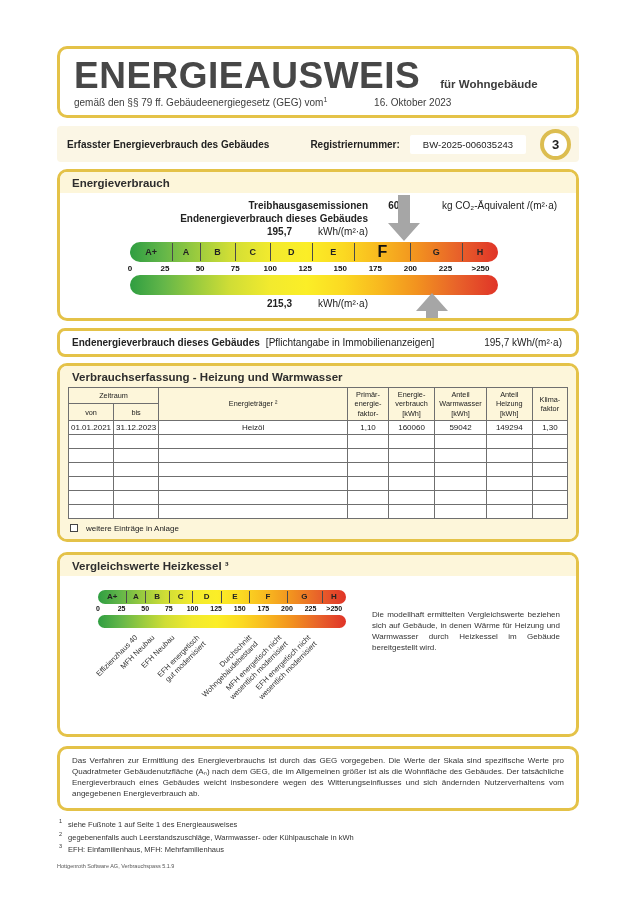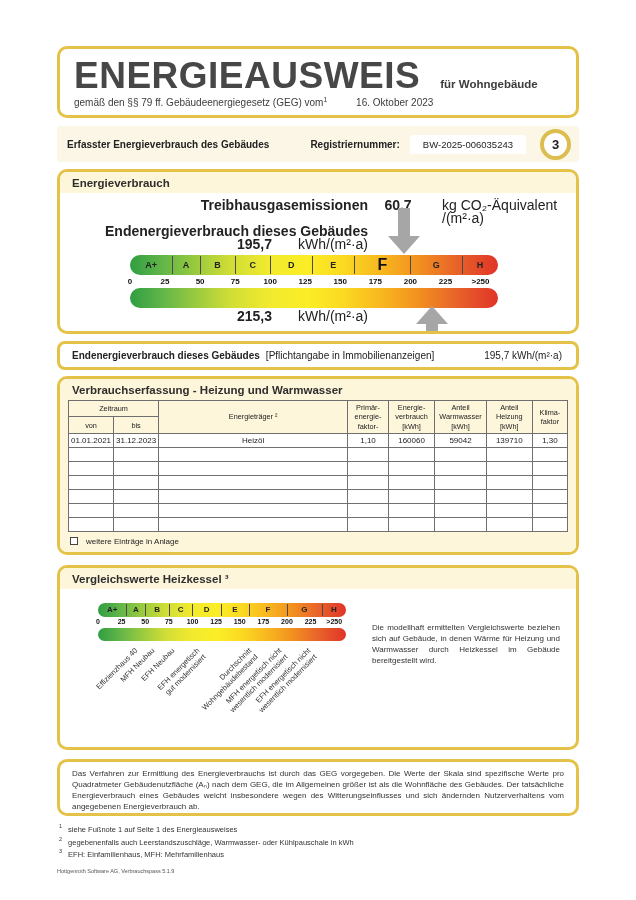--- a/index.html
+++ b/index.html
@@ -7,40 +7,40 @@
   body { position: relative; height: 900px; overflow: hidden; }
   .content { position: absolute; left: 57px; top: 46px; width: 522px; }
 
   
   .hdr-box { border: 3px solid #e4c248; border-radius: 10px; padding: 8px 14px 7px 14px; background:#fff; }
   .hdr-line1 { display: flex; align-items: baseline; }
   .hdr-title { font-size: 37px; font-weight: bold; color: #474747; letter-spacing: .5px; line-height: 1; }
   .hdr-sub { font-size: 11.5px; font-weight: bold; color: #3c3c3c; margin-left: 20px; }
   .hdr-law { font-size: 10px; color: #3c3c3c; margin-top: 2px; }
   .hdr-law sup { font-size: 7px; }
-  .hdr-date { margin-left: 26px; text-align: right; }
+  .hdr-date { margin-left: 44px; text-align: right; }
 
   
   .reg-row { display: flex; align-items: center; background: #fbf6e5; border-radius: 4px;
              margin-top: 8px; padding: 6px 8px 6px 10px; height: 36px; }
   .reg-left { font-weight: bold; font-size: 10px; }
   .reg-label { font-weight: bold; font-size: 10px; margin-left: auto; }
   .reg-value { background: #ffffff; font-size: 9.5px; padding: 4px 13px; margin-left: 10px; border-radius: 2px; }
   .page-circle { width: 31px; height: 31px; border: 4px solid #dcbd50; border-radius: 50%; background:#fff;
                  display: flex; align-items: center; justify-content: center;
                  font-size: 13px; font-weight: bold; margin-left: 14px; flex: 0 0 auto; }
 
   
   .gold-box { border: 3px solid #e4c248; border-radius: 10px; background: #fff; overflow: hidden; }
   .gold-band { background: #fdf6da; padding: 5px 12px 4px 12px; font-weight: bold; font-size: 11.5px; color:#2e2e2e; }
 
   
   .cons-box { margin-top: 7px; }
   .cons-body { position: relative; padding: 6px 8px 8px 8px; }
-  .vrow { display: grid; grid-template-columns: 60% 12% auto; font-size: 14px; line-height: 13px; }
+  .vrow { display: grid; grid-template-columns: 60% 12% auto; font-size: 10px; line-height: 13px; }
   .vrow .c1 { text-align: right; font-weight: bold; }
   .vrow .c2 { text-align: center; font-weight: bold; }
   .vrow .c3 { text-align: left; padding-left: 14px; }
   .vrow .gap { margin-left: 26px; }
   .plain { font-weight: normal; }
 
   .scale-wrap { position: relative; margin: 4px 0 0 62px; width: 368px; }
   .grad { background: linear-gradient(90deg,#2f9e41 0%,#63b649 9%,#9acb3e 18%,#cfdd36 27%,#f2ea2e 38%,
             #fbee27 48%,#fbd922 58%,#f8b81f 68%,#f2921f 78%,#e8622a 89%,#e03428 100%); }
   .letter-bar { position: relative; height: 20px; border-radius: 10px; }
@@ -86,21 +86,21 @@
   .comp-left { flex: 0 0 300px; }
   .comp-left .scale-wrap { margin: 4px 0 0 28px; width: 248px; }
   .labels-zone { position: relative; height: 102px; }
   .rot-label { position: absolute; top: 5px; width: 130px; text-align: right; font-size: 7.5px; line-height: 1.2;
                color: #333; white-space: pre-line; transform: rotate(-45deg); transform-origin: 100% 0; }
   .comp-right { flex: 1; padding: 4px 6px 0 2px; margin-top: 19px; }
   .comp-right p { font-size: 8px; line-height: 1.4; text-align: justify; color: #333; }
 
   
   .expl-box { margin-top: 9px; }
-  .expl-body { padding: 6px 12px 1px 12px; font-size: 8px; line-height: 1.4; text-align: justify; color: #333; }
+  .expl-body { padding: 6px 12px 9px 12px; font-size: 8px; line-height: 1.4; text-align: justify; color: #333; }
 
   
   .footnotes { margin: 7px 0 0 2px; }
   .fn-line { font-size: 7.5px; color: #333; line-height: 1.45; }
   .fn-line sup { font-size: 5.5px; margin-right: 6px; }
   .page-footer { font-size: 5.5px; color: #555; margin-top: 7px; }
 </style>
 </head>
 <body>
 
@@ -232,21 +232,21 @@
             </tr>
           </thead>
           <tbody>
             <tr>
               <td>01.01.2021</td>
               <td>31.12.2023</td>
               <td>Heizöl</td>
               <td>1,10</td>
               <td>160060</td>
               <td>59042</td>
-              <td>139710</td>
+              <td>149294</td>
               <td>1,30</td>
             </tr>
             <tr>
               <td>&nbsp;</td>
               <td>&nbsp;</td>
               <td>&nbsp;</td>
               <td>&nbsp;</td>
               <td>&nbsp;</td>
               <td>&nbsp;</td>
               <td>&nbsp;</td>

